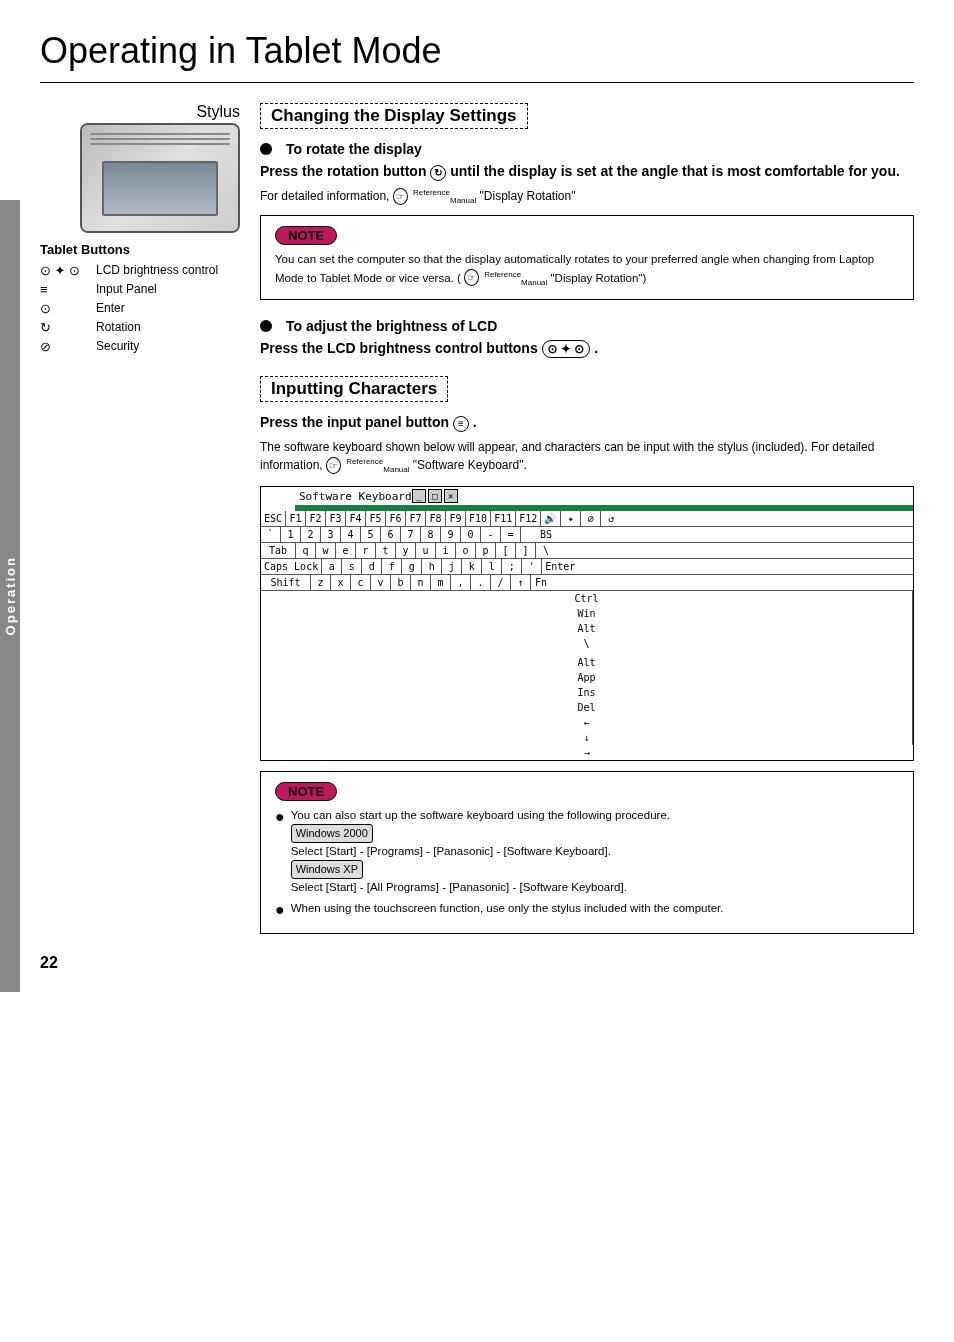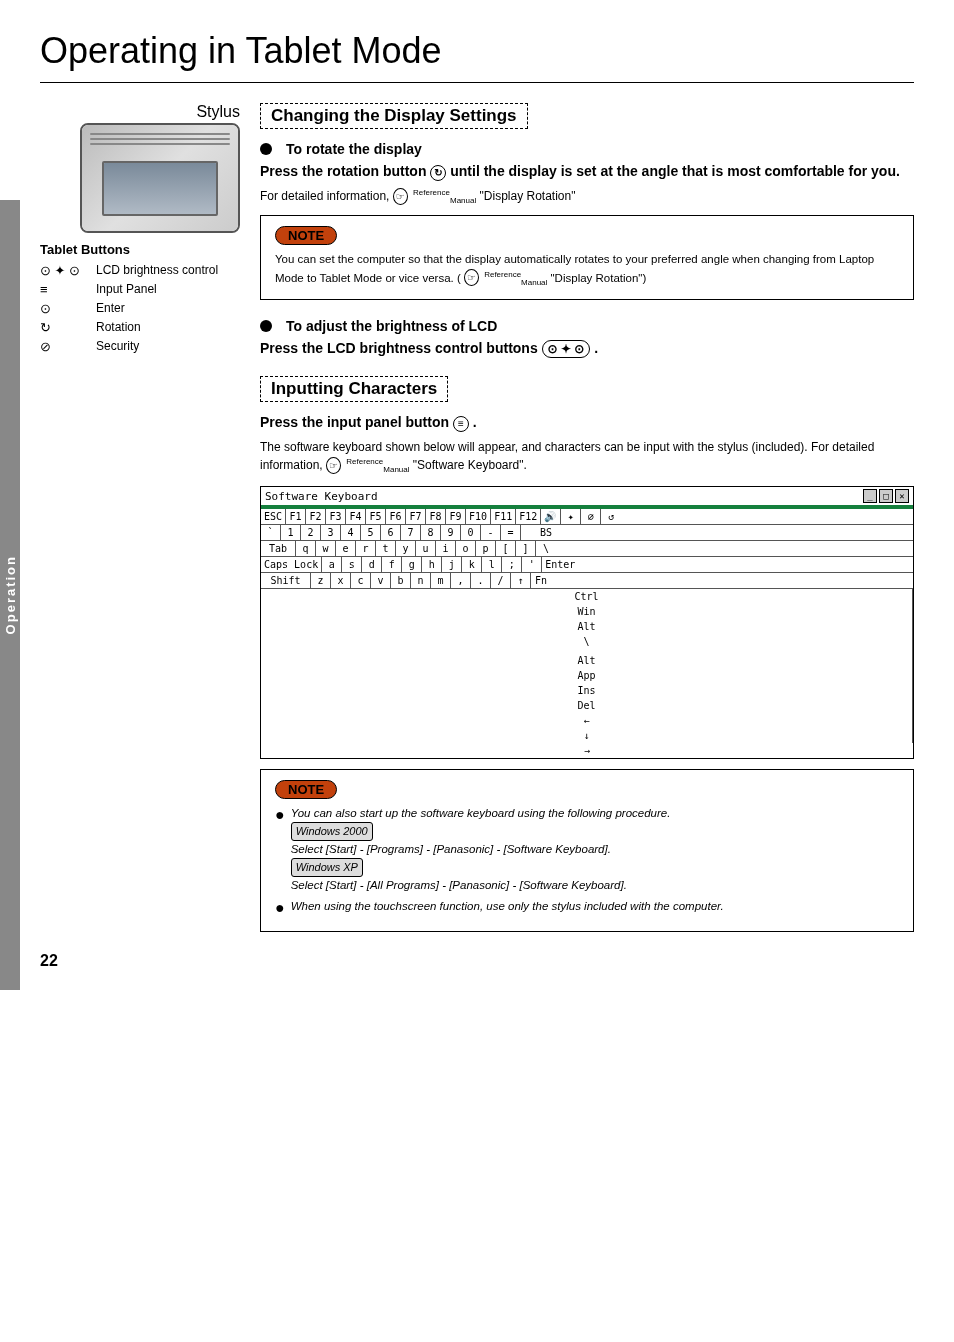--- a/index.html
+++ b/index.html
@@ -157,40 +157,40 @@
       position: relative;
     }
     .note-label {
       font-size: 13px;
       font-weight: bold;
       display: inline-block;
       border: 1px solid #000;
       border-radius: 10px;
       padding: 1px 12px;
       margin-bottom: 6px;
-      background: #c2410c;
+      background: #be185d;
     }
     .note-text {
       font-size: 11.5px;
       line-height: 1.5;
     }
     
     .keyboard-container {
       border: 1px solid #000;
       margin: 10px 0;
       font-family: monospace;
       font-size: 11px;
     }
     .keyboard-titlebar {
       display: flex;
-      justify-content: space-between;
       align-items: center;
       padding: 2px 4px;
-      border-bottom: 4px solid #15803d;
+      border-bottom: 6px solid #15803d;
       background: #fff;
+      margin-left: 34px;
     }
     .keyboard-title-text {
       font-size: 11px;
     }
     .keyboard-controls {
       display: flex;
       gap: 2px;
     }
     .kb-ctrl-btn {
       width: 14px;
@@ -299,21 +299,20 @@
       margin-bottom: 4px;
     }
     .note-bullet-dot {
       min-width: 8px;
       font-size: 16px;
       line-height: 1.2;
     }
     .note-inner-text {
       font-size: 11.5px;
       line-height: 1.5;
-      font-style: italic;
     }
   </style>
 </head>
 <body>
 
 <div class="page-container">
 
   <h1 class="page-title">Operating in Tablet Mode</h1>
   <hr class="divider">
 

